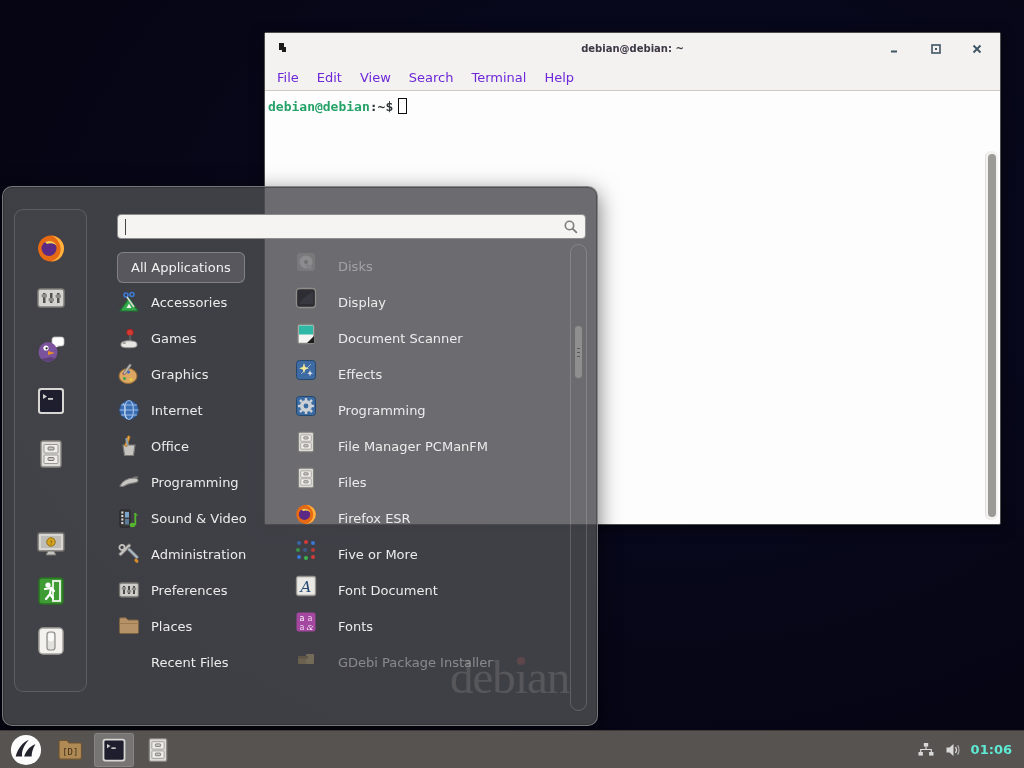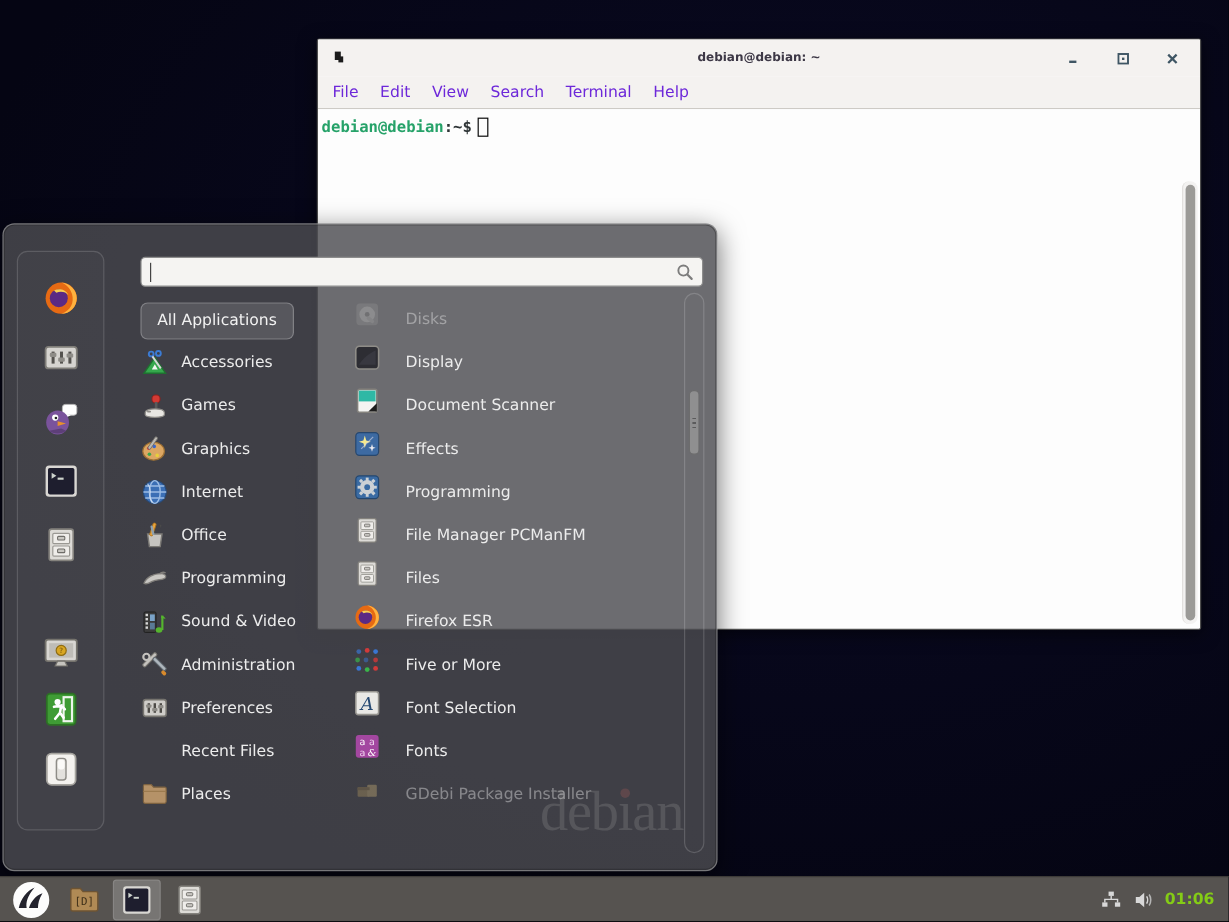--- a/index.html
+++ b/index.html
@@ -128,21 +128,21 @@
     background:#565350; border-top:1px solid #3d3b38;
     display:flex; align-items:center; padding:0 6px;
   }
   .tb-launcher { width:40px; height:34px; display:flex; align-items:center;
     justify-content:center; margin-right:4px; border-radius:3px; cursor:pointer; }
   .tb-launcher.active { background:rgba(255,255,255,0.20);
     box-shadow:inset 0 0 0 1px rgba(255,255,255,0.12); }
   .tb-right { margin-left:auto; display:flex; align-items:center; gap:9px;
     padding-right:6px; }
   .tb-tray-icon { width:18px; height:18px; cursor:pointer; }
-  .tb-clock { font-size:13px; font-weight:bold; color:#84cc16; }
+  .tb-clock { font-size:13px; font-weight:bold; color:#5eead4; }
 
   svg { display:block; }
 </style>
 </head>
 <body>
 
 <div id="screen">
 
   <div class="watermark">deb<span class="wm-i">ı<span class="wm-dot"></span></span>an</div>
 
@@ -369,31 +369,31 @@
               <rect x="4.8" y="9" width="4.4" height="2.8" rx="0.8" fill="#8c8a85"></rect>
               <rect x="11" y="8" width="2" height="8" fill="#4c4a46"></rect>
               <rect x="9.8" y="12" width="4.4" height="2.8" rx="0.8" fill="#8c8a85"></rect>
               <rect x="16" y="8" width="2" height="8" fill="#4c4a46"></rect>
               <rect x="14.8" y="9.5" width="4.4" height="2.8" rx="0.8" fill="#8c8a85"></rect>
             </svg>
           </span>
           <span>Preferences</span>
         </div>
         <div class="cat-row">
+          <span class="cat-icon">
+            <svg width="24" height="24" viewBox="0 0 24 24">
+              <path d="M2.5 7 L2.5 5 C2.5 4.2 3 3.8 3.8 3.8 L9 3.8 L11 6 L20.2 6 C21 6 21.5 6.5 21.5 7.2 L21.5 18 C21.5 19 21 19.5 20 19.5 L4 19.5 C3 19.5 2.5 19 2.5 18 Z" fill="#b59268" stroke="#7d6240" stroke-width="1"></path>
+              <path d="M2.5 9.5 L21.5 9.5" stroke="#9c7b4f" stroke-width="1"></path>
+            </svg>
+          </span>
+          <span>Places</span>
+        </div>
+        <div class="cat-row">
           <span class="cat-spacer"></span>
           <span>Recent Files</span>
-        </div>
-        <div class="cat-row">
-          <span class="cat-icon">
-            <svg width="24" height="24" viewBox="0 0 24 24">
-              <path d="M2.5 7 L2.5 5 C2.5 4.2 3 3.8 3.8 3.8 L9 3.8 L11 6 L20.2 6 C21 6 21.5 6.5 21.5 7.2 L21.5 18 C21.5 19 21 19.5 20 19.5 L4 19.5 C3 19.5 2.5 19 2.5 18 Z" fill="#b59268" stroke="#7d6240" stroke-width="1"></path>
-              <path d="M2.5 9.5 L21.5 9.5" stroke="#9c7b4f" stroke-width="1"></path>
-            </svg>
-          </span>
-          <span>Places</span>
         </div>
       </div>
     <div class="menu-apps">
         <div class="app-row faded">
           <span class="app-icon">
             <svg width="24" height="24" viewBox="0 0 24 24">
               <rect x="3" y="3" width="18" height="18" rx="3" fill="#8d8d8d"></rect>
               <circle cx="12" cy="12" r="6.5" fill="#b9b9b9"></circle>
               <circle cx="12" cy="12" r="2" fill="#777"></circle>
               <rect x="13" y="13" width="7" height="3.2" rx="1.4" transform="rotate(40 13 13)" fill="#a5a5a5"></rect>
@@ -504,21 +504,21 @@
           </span>
           <span>Five or More</span>
         </div>
         <div class="app-row">
           <span class="app-icon">
             <svg width="24" height="24" viewBox="0 0 24 24">
               <rect x="2.5" y="2.5" width="19" height="19" rx="2" fill="#e9e8e5" stroke="#96948f" stroke-width="1.3"></rect>
               <text x="12" y="17.5" font-size="15" text-anchor="middle" fill="#274a73" font-family="DejaVu Serif" font-style="italic">A</text>
             </svg>
           </span>
-          <span>Font Selection</span>
+          <span>Font Document</span>
         </div>
         <div class="app-row">
           <span class="app-icon">
             <svg width="24" height="24" viewBox="0 0 24 24">
               <rect x="2.5" y="2.5" width="19" height="19" rx="2.5" fill="#a347a0"></rect>
               <text x="8" y="11" font-size="8" text-anchor="middle" fill="#fff" font-family="DejaVu Sans">a</text>
               <text x="16" y="11" font-size="8" text-anchor="middle" fill="#f0d5ef" font-family="DejaVu Sans">a</text>
               <text x="8" y="20" font-size="8" text-anchor="middle" fill="#f0d5ef" font-family="DejaVu Sans">a</text>
               <text x="16" y="20" font-size="8" text-anchor="middle" fill="#fff" font-family="DejaVu Serif" font-style="italic">&amp;</text>
             </svg>

